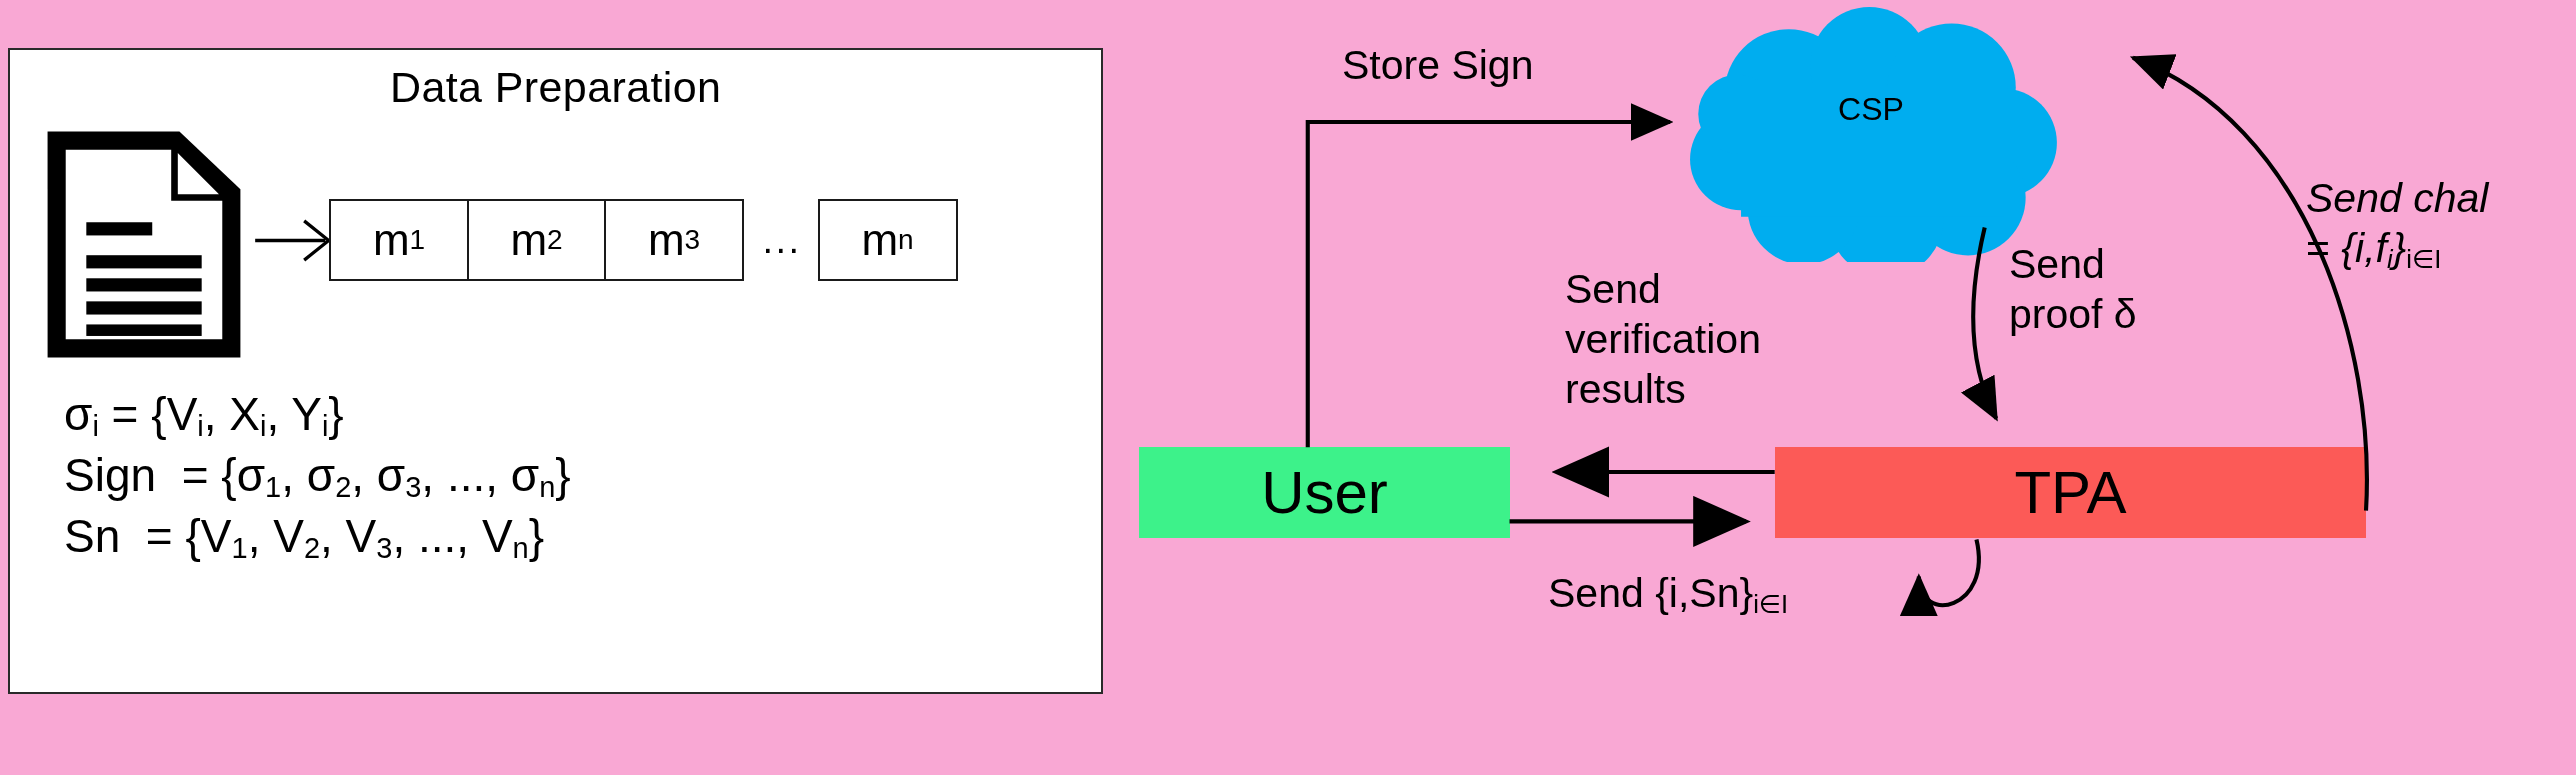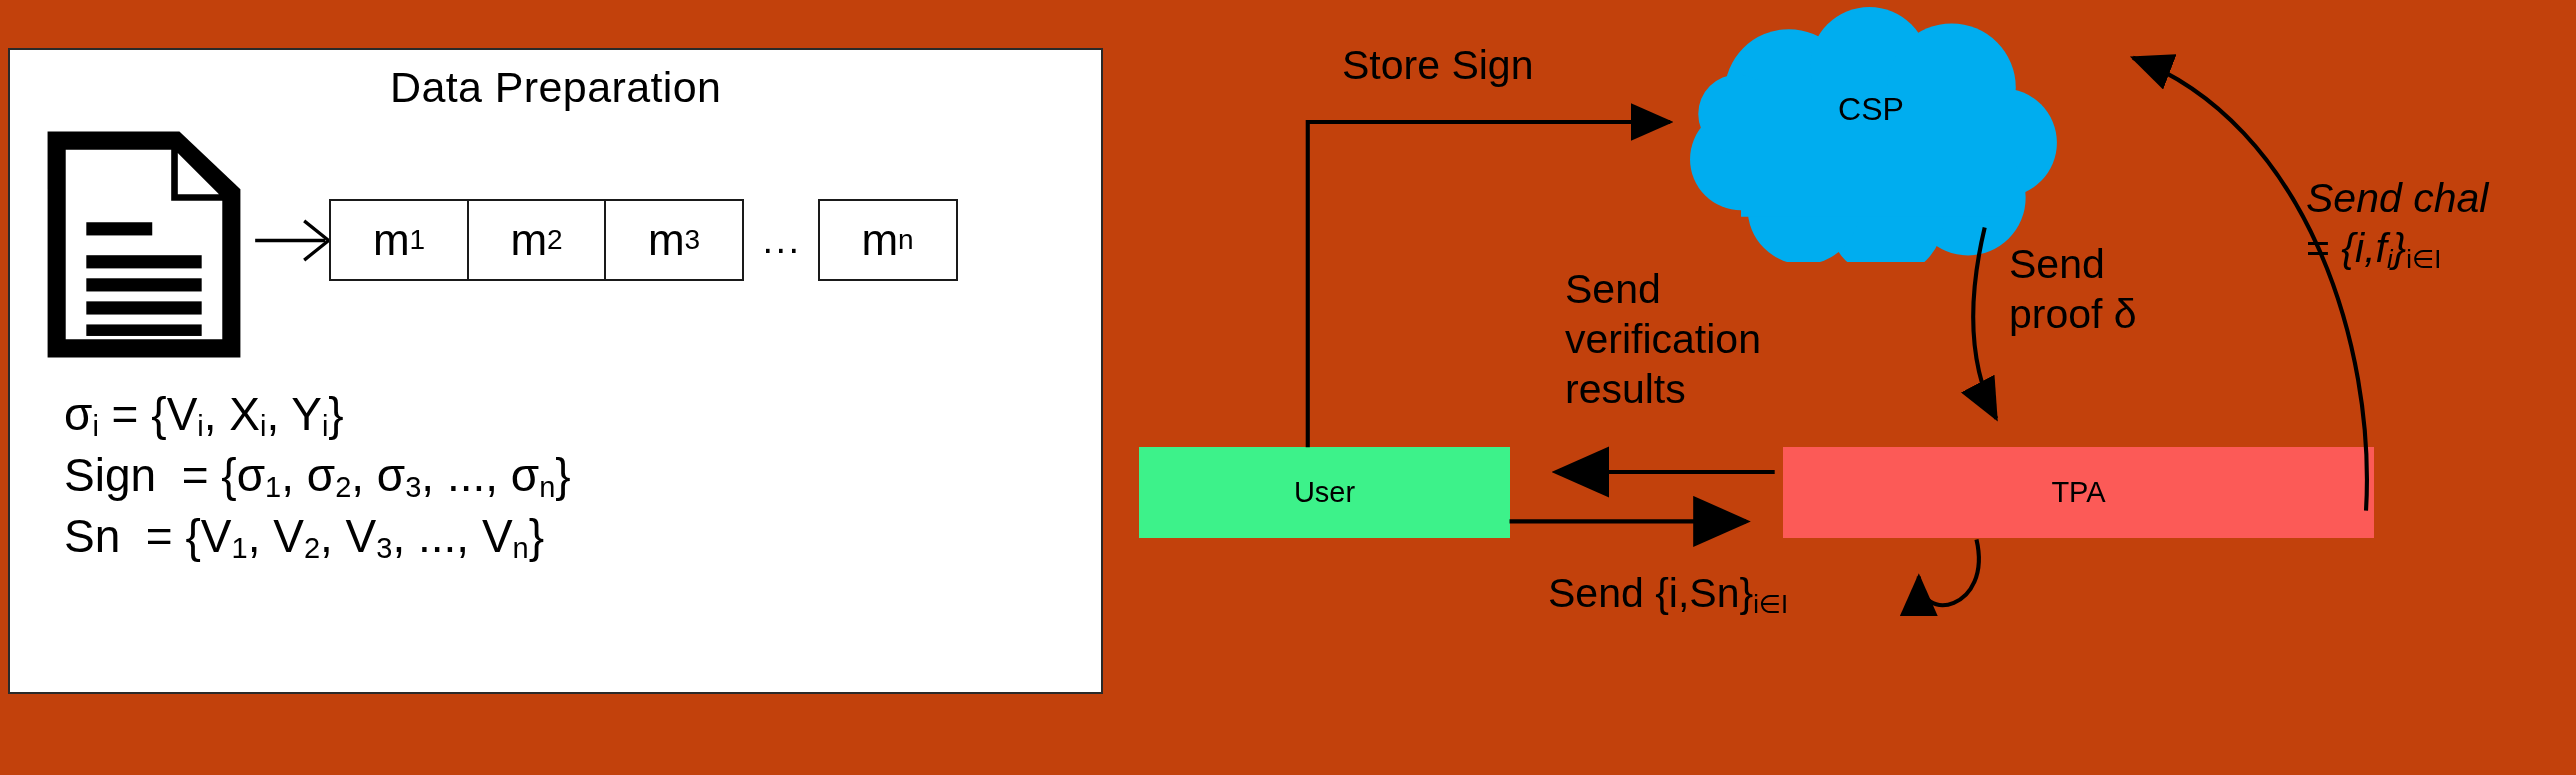--- a/index.html
+++ b/index.html
@@ -1,18 +1,18 @@
 <!DOCTYPE html>
 <html style="font-size:13px"><head>
 <meta charset="utf-8">
 <style>
   html,body{margin:0;padding:0;background:#ffffff;}
   body{width:2576px;height:776px;overflow:hidden;
        font-family:"Liberation Sans","DejaVu Sans",sans-serif;color:#000;}
-  #stage{position:relative;width:2576px;height:776px;background:#c2410c;}
+  #stage{position:relative;width:2576px;height:776px;background:#f9a8d4;}
 
   
   .prep-box{position:absolute;left:8.2px;top:48px;width:1095px;height:646px;
             border:2.5px solid #2a2a2a;background:#fff;box-sizing:border-box;}
   .prep-title{position:absolute;left:8.2px;top:66px;width:1095px;text-align:center;
               font-size:43px;line-height:1;letter-spacing:0.4px;}
 
   .doc-icon{position:absolute;left:41px;top:125px;width:206px;height:239px;}
 
   .arrow-small{position:absolute;left:255px;top:216px;width:82px;height:49px;}
@@ -25,23 +25,23 @@
   .blk sub{font-size:28px;vertical-align:-.22em;}
   .ellipsis{width:76px;display:flex;align-items:center;justify-content:center;
             font-size:38px;letter-spacing:2.5px;border:none;background:transparent;margin-left:0;}
 
   .formulas{position:absolute;left:64px;top:385px;font-size:46px;line-height:1.30;white-space:nowrap;}
   .formulas div{margin:0;padding:0;}
   .formulas sub{font-size:29px;vertical-align:-.22em;}
 
   
   .node{position:absolute;display:flex;align-items:center;justify-content:center;
-        font-size:29px;box-sizing:border-box;}
+        font-size:60px;box-sizing:border-box;}
   .user-node{left:1139px;top:447px;width:371px;height:91px;background:#3DF28A;}
-  .tpa-node{left:1775px;top:447px;width:591px;height:91px;background:#FC5A57;margin-left:8px;}
+  .tpa-node{left:1775px;top:447px;width:591px;height:91px;background:#FC5A57;}
 
   .cloud{position:absolute;left:1665px;top:6.6px;width:412px;height:255px;}
   .cloud-label{position:absolute;left:1665px;top:91px;width:412px;text-align:center;
                font-size:32px;}
 
   .lbl{position:absolute;font-size:41px;line-height:1.22;white-space:pre;}
   .lbl sub{font-size:25.5px;vertical-align:-.22em;}
   .lbl i{font-style:italic;}
 
   svg.wires{position:absolute;left:0;top:0;width:2576px;height:776px;overflow:visible;}

